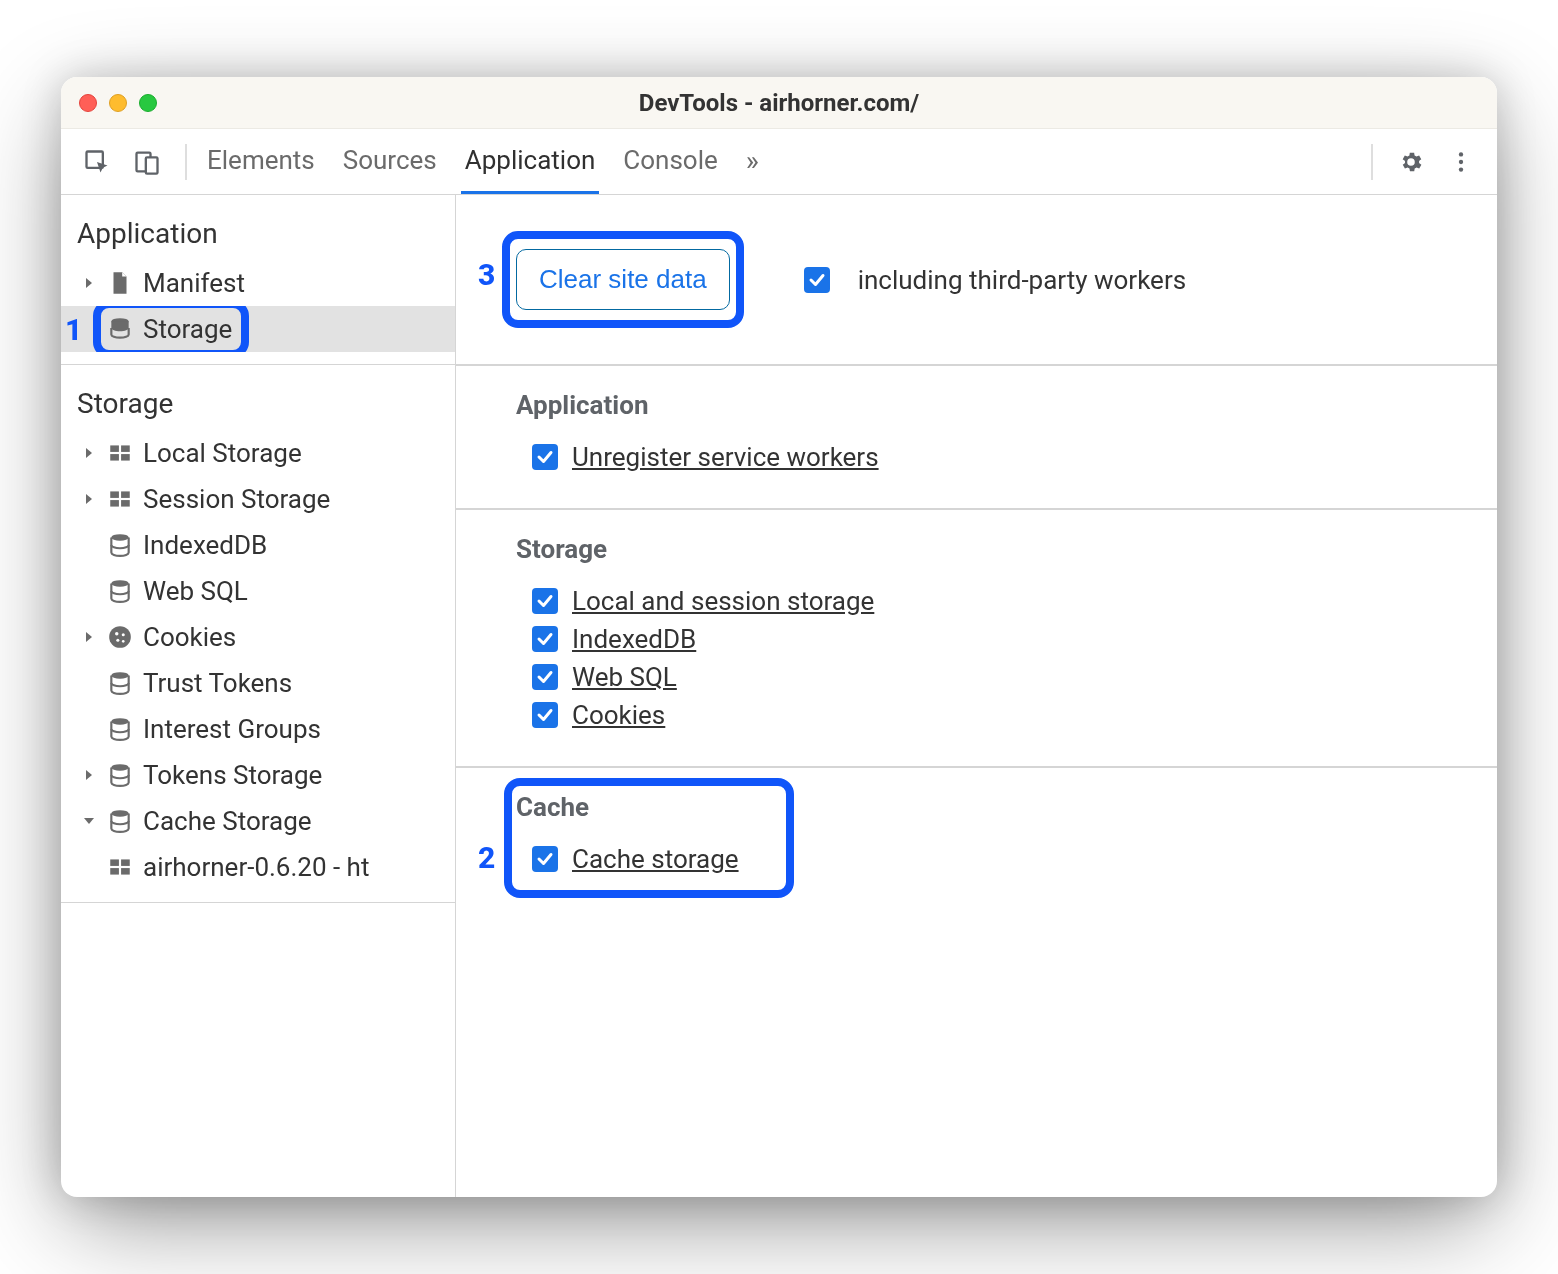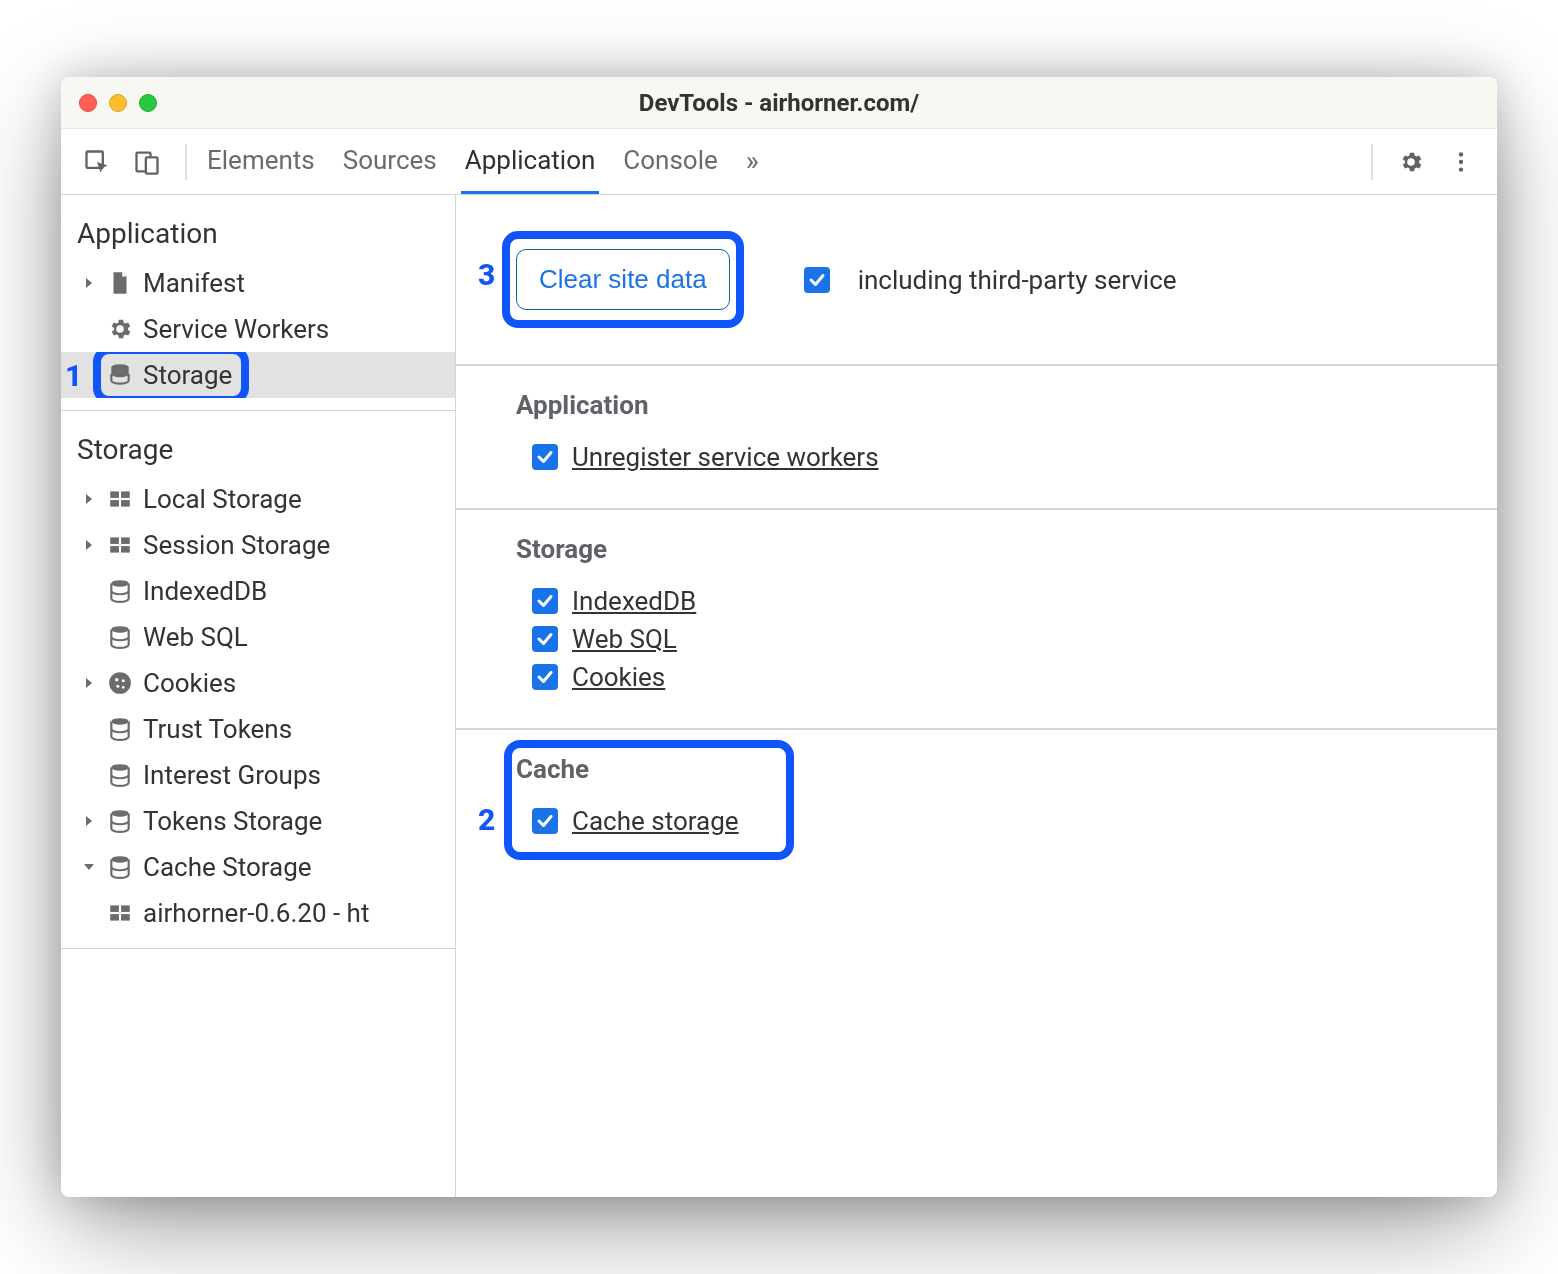--- a/index.html
+++ b/index.html
@@ -19,21 +19,21 @@
     font-family: -apple-system, BlinkMacSystemFont, "Segoe UI", Roboto, Helvetica, Arial, sans-serif;
     font-size:24px;
     color:var(--text);
     background:#ffffff;
     display:flex; align-items:center; justify-content:center;
   }
   .shell {
     width:1436px; height:1120px;
     margin:auto;
     background:var(--bg);
-    border-radius:8px;
+    border-radius:16px;
     box-shadow:0 30px 100px -10px rgba(0,0,0,.45), 0 0 40px rgba(0,0,0,.18);
     display:flex; flex-direction:column;
     overflow:hidden;
     position:relative;
   }
 
   
   .titlebar {
     height:52px;
     background:#f9f7f2;
@@ -225,29 +225,20 @@
                 </svg>
               </span>
             <span class="icon">
                 <svg viewBox="0 0 24 24" fill="#6b6b6b">
                   <path d="M6 2h8l4 4v16H6z"></path>
                   <path d="M14 2v4h4" fill="#fff"></path>
                 </svg>
               </span>
             <span>Manifest</span>
           </li>
-          <li class="tree-row indent-0">
-            <span class="arrow blank"></span>
-            <span class="icon">
-                <svg viewBox="0 0 24 24" fill="#6b6b6b">
-                  <path d="M19.4 13a7.5 7.5 0 0 0 .1-1 7.5 7.5 0 0 0-.1-1l2.1-1.6-2-3.4-2.5 1a7.6 7.6 0 0 0-1.7-1l-.4-2.6h-4l-.4 2.6a7.6 7.6 0 0 0-1.7 1l-2.5-1-2 3.4L6.5 11a7.5 7.5 0 0 0 0 2l-2.1 1.6 2 3.4 2.5-1a7.6 7.6 0 0 0 1.7 1l.4 2.6h4l.4-2.6a7.6 7.6 0 0 0 1.7-1l2.5 1 2-3.4Zm-7.4 2.5A3.5 3.5 0 1 1 15.5 12 3.5 3.5 0 0 1 12 15.5Z"></path>
-                </svg>
-              </span>
-            <span>Service Workers</span>
-          </li>
           <li class="tree-row indent-0 selected" style="position:relative;">
             <span class="arrow blank"></span>
             <span class="icon">
                 <svg viewBox="0 0 24 24" fill="#6b6b6b">
                   <ellipse cx="12" cy="5" rx="8" ry="3"></ellipse>
                   <path d="M4 5v6c0 1.7 3.6 3 8 3s8-1.3 8-3V5"></path>
                   <path d="M4 11v6c0 1.7 3.6 3 8 3s8-1.3 8-3v-6" fill="none" stroke="#6b6b6b" stroke-width="2"></path>
                 </svg>
               </span>
             <span>Storage</span>
@@ -409,38 +400,46 @@
           <span style="position:relative; display:inline-block;">
             <button class="btn">Clear site data</button>
             <span class="callout-box" style="left:-14px; top:-18px; right:-14px; bottom:-18px;"></span>
           </span>
           <span style="width:18px;"></span>
           <span class="check">
             <svg viewBox="0 0 24 24" fill="none" stroke="#fff" stroke-width="4" stroke-linecap="round" stroke-linejoin="round">
                 <polyline points="4 12 10 18 20 6"></polyline>
               </svg>
           </span>
-          <span>including third-party service</span>
+          <span>including third-party workers</span>
         </div>
       </div>
 
       <div class="group">
         <div class="group-title">Application</div>
         <div class="row indent">
           <span class="check">
               <svg viewBox="0 0 24 24" fill="none" stroke="#fff" stroke-width="4" stroke-linecap="round" stroke-linejoin="round">
                 <polyline points="4 12 10 18 20 6"></polyline>
               </svg>
             </span>
           <span>Unregister service workers</span>
         </div>
       </div>
 
       <div class="group">
         <div class="group-title">Storage</div>
+        <div class="row indent">
+          <span class="check">
+              <svg viewBox="0 0 24 24" fill="none" stroke="#fff" stroke-width="4" stroke-linecap="round" stroke-linejoin="round">
+                <polyline points="4 12 10 18 20 6"></polyline>
+              </svg>
+            </span>
+          <span>Local and session storage</span>
+        </div>
         <div class="row indent">
           <span class="check">
               <svg viewBox="0 0 24 24" fill="none" stroke="#fff" stroke-width="4" stroke-linecap="round" stroke-linejoin="round">
                 <polyline points="4 12 10 18 20 6"></polyline>
               </svg>
             </span>
           <span>IndexedDB</span>
         </div>
         <div class="row indent">
           <span class="check">

